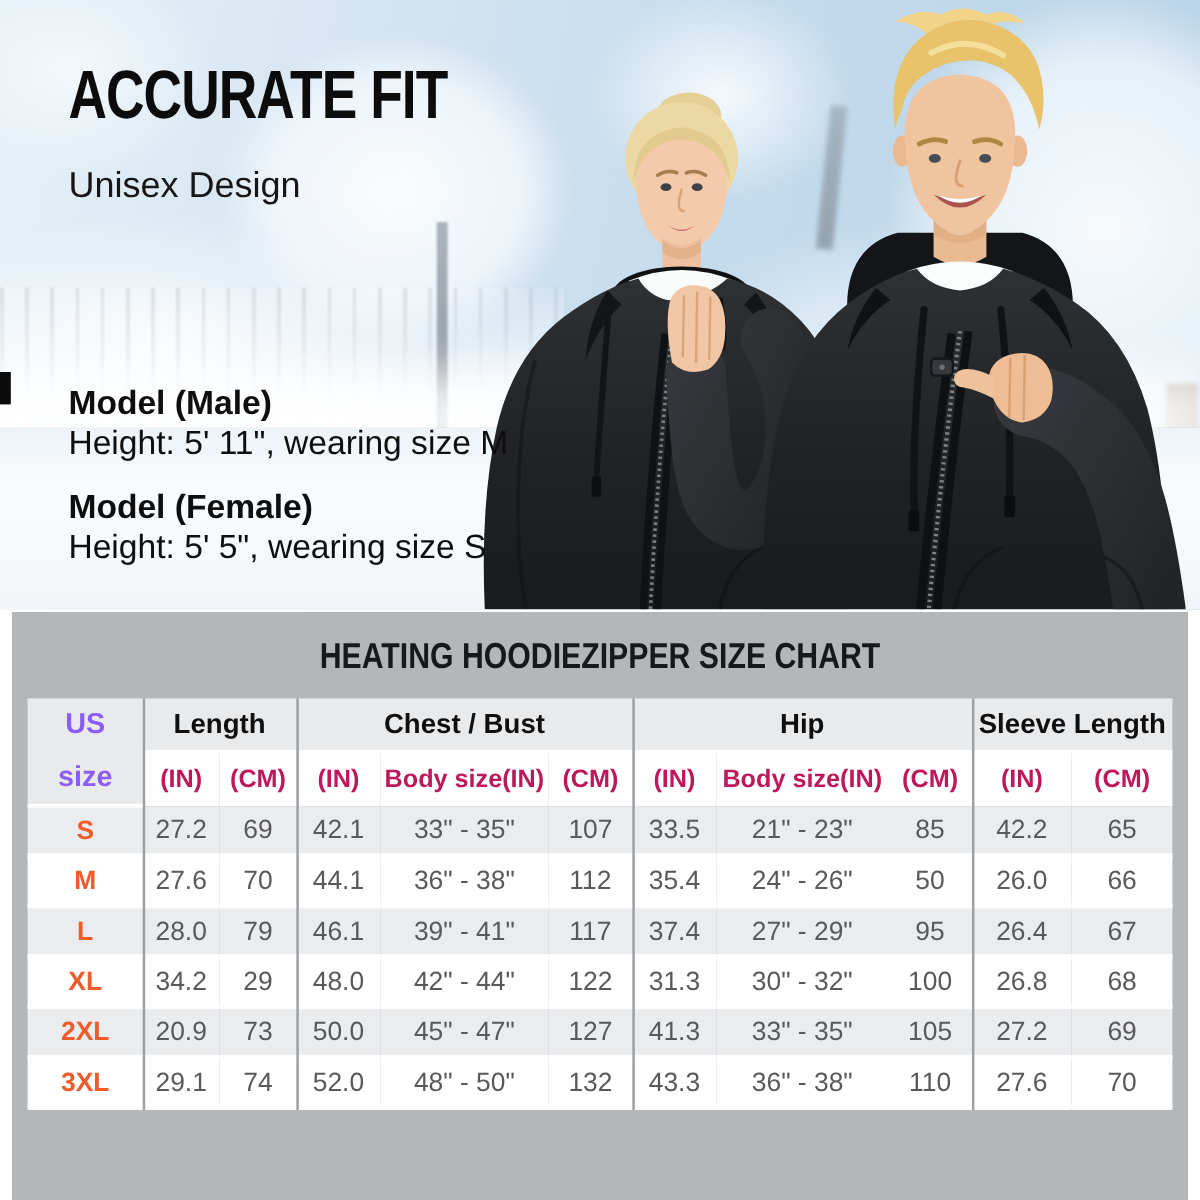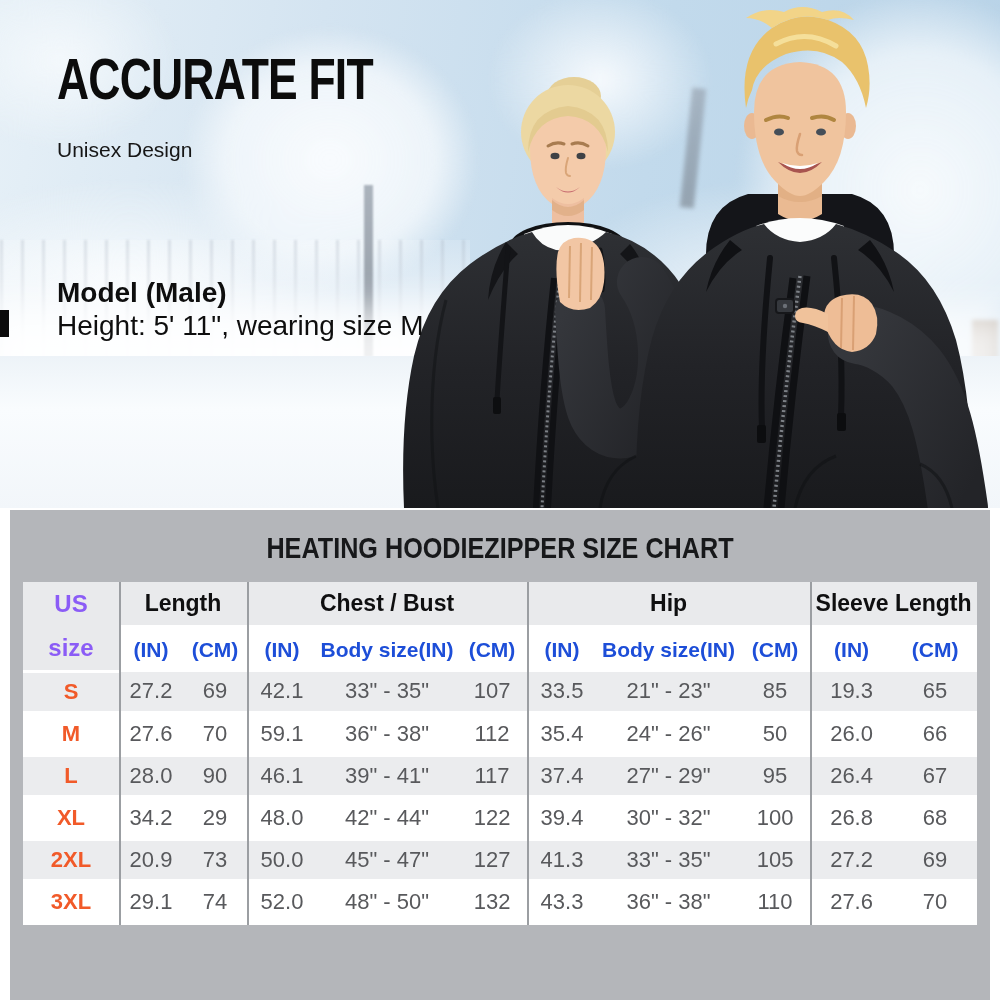--- a/index.html
+++ b/index.html
@@ -56,41 +56,41 @@
   }
   .models-svg{position:absolute;left:0;top:0;}
 
   
   .hero-title{
     position:absolute;left:57px;top:46px;font-size:57px;font-weight:bold;
     color:#0c0c0c;letter-spacing:-1px;transform:scaleX(.78);transform-origin:left top;
     white-space:nowrap;
   }
   .hero-sub{
-    position:absolute;left:57px;top:138px;font-size:21px;color:#161616;white-space:nowrap;
-  }
-  .model-block{position:absolute;left:57px;line-height:33px;color:#0e0e0e;white-space:nowrap;}
+    position:absolute;left:57px;top:138px;font-size:30px;color:#161616;white-space:nowrap;
+  }
+  .model-block{position:absolute;left:57px;line-height:33px;color:#0e0e0e;white-space:nowrap;margin-top:43px;}
   .model-block.male{top:276px;}
   .model-block.female{top:363px;}
   .model-label{font-weight:bold;font-size:28px;}
   .model-detail{font-size:28px;}
 
   
   .panel{
     position:absolute;left:10px;top:510px;width:980px;height:534px;background:#b4b6ba;
   }
   .panel-title{
     padding-top:21px;text-align:center;font-size:30px;font-weight:bold;color:#17181a;
     transform:scaleX(.84);letter-spacing:0;
   }
   .table-wrap{position:absolute;left:13px;top:72px;width:954px;}
   table.size-chart{width:954px;border-collapse:collapse;table-layout:fixed;}
   table.size-chart th, table.size-chart td{padding:0;text-align:center;vertical-align:middle;}
   thead .grp th{height:42px;background:#e9eaec;font-size:23px;font-weight:bold;color:#0f0f10;border-bottom:3px solid #ffffff;}
-  thead .sub th{height:42px;background:#ffffff;font-size:21px;font-weight:bold;color:#1d4ed8;}
+  thead .sub th{height:42px;background:#ffffff;font-size:21px;font-weight:bold;color:#be185d;}
   th.us-cell{background:#ffffff;border-bottom:none;}
   .us-cell .us-line{height:44px;display:flex;align-items:center;justify-content:center;font-size:24px;font-weight:bold;color:#8b5cf6;}
   tbody td{height:38px;border-bottom:4px solid #ffffff;font-size:22px;color:#58595c;background:#ffffff;}
   tbody tr.shade td{background:#ebecee;}
   tbody td.size-label{font-weight:bold;color:#f15a29;font-size:22px;}
   .vline{position:absolute;top:0;width:2px;height:100%;background:#9b9ea2;}
   .vline.v1{left:96px;} .vline.v2{left:224px;} .vline.v3{left:504px;} .vline.v4{left:787px;}
 </style>
 </head>
 <body>
@@ -191,20 +191,24 @@
         <path d="M795 508 Q804 468 836 456" stroke="#0e0f12" stroke-width="3" opacity=".5" fill="none"></path>
         <path d="M952 508 Q944 474 920 464" stroke="#0e0f12" stroke-width="3" opacity=".5" fill="none"></path>
       </g>
     </svg>
 
     <div class="hero-title">ACCURATE FIT</div>
     <div class="hero-sub">Unisex Design</div>
     <div class="model-block male">
       <div class="model-label">Model (Male)</div>
       <div class="model-detail">Height: 5' 11", wearing size M</div>
+    </div>
+    <div class="model-block female">
+      <div class="model-label">Model (Female)</div>
+      <div class="model-detail">Height: 5' 5", wearing size S</div>
     </div>
   </div>
 
   <div class="panel">
     <div class="panel-title">HEATING HOODIEZIPPER SIZE CHART</div>
 
     <div class="table-wrap">
       <table class="size-chart">
         <colgroup>
           <col style="width:96px">
@@ -247,57 +251,57 @@
             <tr class="shade">
               <td class="size-label">S</td>
               <td>27.2</td>
               <td>69</td>
               <td>42.1</td>
               <td>33" - 35"</td>
               <td>107</td>
               <td>33.5</td>
               <td>21" - 23"</td>
               <td>85</td>
-              <td>19.3</td>
+              <td>42.2</td>
               <td>65</td>
             </tr>
             <tr>
               <td class="size-label">M</td>
               <td>27.6</td>
               <td>70</td>
-              <td>59.1</td>
+              <td>44.1</td>
               <td>36" - 38"</td>
               <td>112</td>
               <td>35.4</td>
               <td>24" - 26"</td>
               <td>50</td>
               <td>26.0</td>
               <td>66</td>
             </tr>
             <tr class="shade">
               <td class="size-label">L</td>
               <td>28.0</td>
-              <td>90</td>
+              <td>79</td>
               <td>46.1</td>
               <td>39" - 41"</td>
               <td>117</td>
               <td>37.4</td>
               <td>27" - 29"</td>
               <td>95</td>
               <td>26.4</td>
               <td>67</td>
             </tr>
             <tr>
               <td class="size-label">XL</td>
               <td>34.2</td>
               <td>29</td>
               <td>48.0</td>
               <td>42" - 44"</td>
               <td>122</td>
-              <td>39.4</td>
+              <td>31.3</td>
               <td>30" - 32"</td>
               <td>100</td>
               <td>26.8</td>
               <td>68</td>
             </tr>
             <tr class="shade">
               <td class="size-label">2XL</td>
               <td>20.9</td>
               <td>73</td>
               <td>50.0</td>

